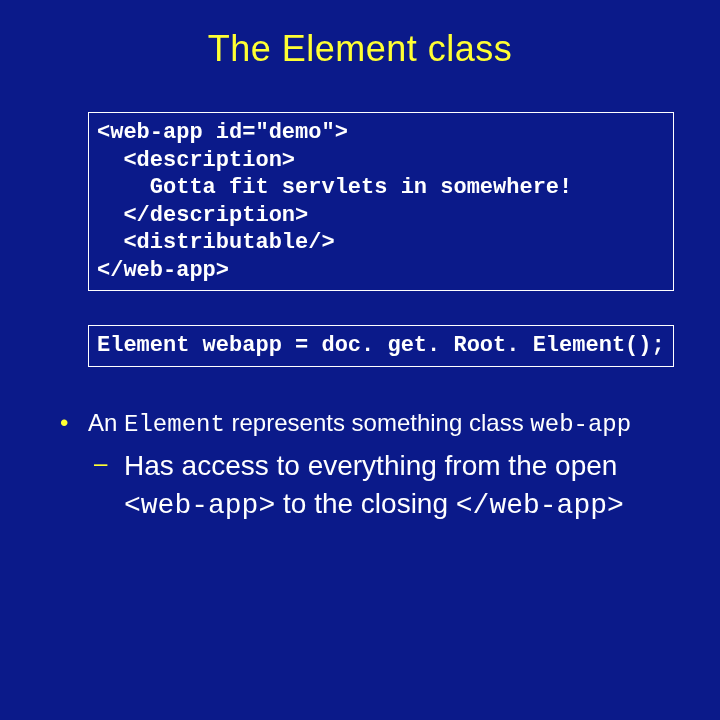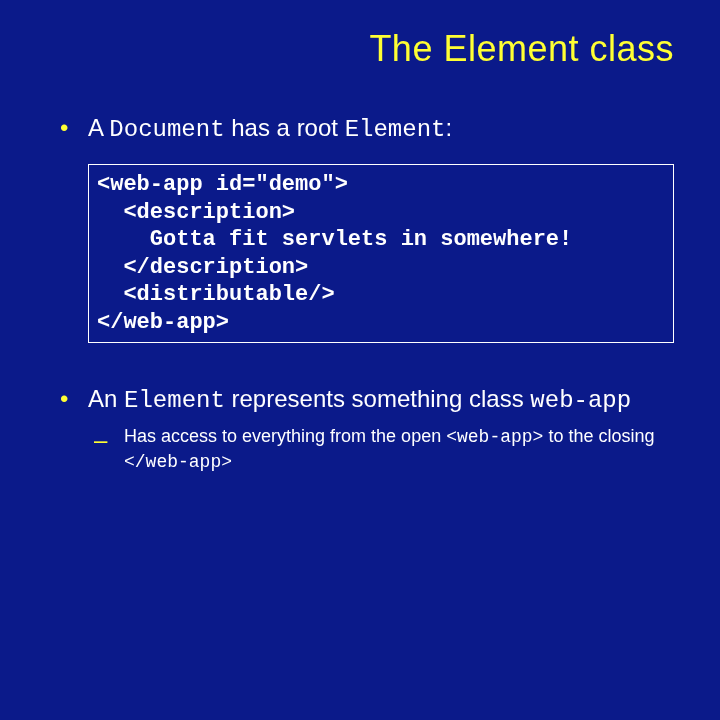--- a/index.html
+++ b/index.html
@@ -12,21 +12,21 @@
     color: #ffffff;
   }
   .slide {
     box-sizing: border-box;
     width: 720px;
     height: 720px;
     padding: 28px 46px 40px 46px;
   }
   h1.title {
     color: #ffff33;
-    text-align: right;
+    text-align: center;
     font-size: 36px;
     font-weight: 400;
     margin: 0 0 42px 0;
     letter-spacing: 0.5px;
   }
   ul.top {
     list-style: none;
     padding: 0;
     margin: 0;
   }
@@ -46,21 +46,21 @@
     font-size: 24px;
   }
   ul.sub {
     list-style: none;
     padding: 0;
     margin: 6px 0 0 0;
   }
   ul.sub > li {
     position: relative;
     padding-left: 36px;
-    font-size: 18px;
+    font-size: 28px;
     line-height: 1.35;
   }
   ul.sub > li::before {
     content: "–";
     position: absolute;
     left: 6px;
     top: 0;
     color: #ffff33;
     font-size: 24px;
   }
@@ -84,35 +84,30 @@
     height: 6px;
   }
 </style>
 </head>
 <body>
 
 <div class="slide">
 
   <h1 class="title">The Element class</h1>
 
-  <ul class="top">
-
-    <li>
-      <span>A </span><span class="mono">Document</span><span> has a root </span><span class="mono">Element</span><span>:</span>
-    </li>
-  </ul>
 
   <pre class="codebox">&lt;web-app id="demo"&gt;
   &lt;description&gt;
     Gotta fit servlets in somewhere!
   &lt;/description&gt;
   &lt;distributable/&gt;
 &lt;/web-app&gt;</pre>
 
 
+  <pre class="codebox">Element webapp = doc. get. Root. Element();</pre>
 
   <div class="spacer"></div>
 
   <ul class="top">
     <li>
       <span>An </span><span class="mono">Element</span><span> represents something class </span><span class="mono">web-app</span>
       <ul class="sub">
         <li>
           <span>Has access to everything from the open </span><span class="mono">&lt;web-app&gt;</span><span> to the closing </span><span class="mono">&lt;/web-app&gt;</span>
         </li>

